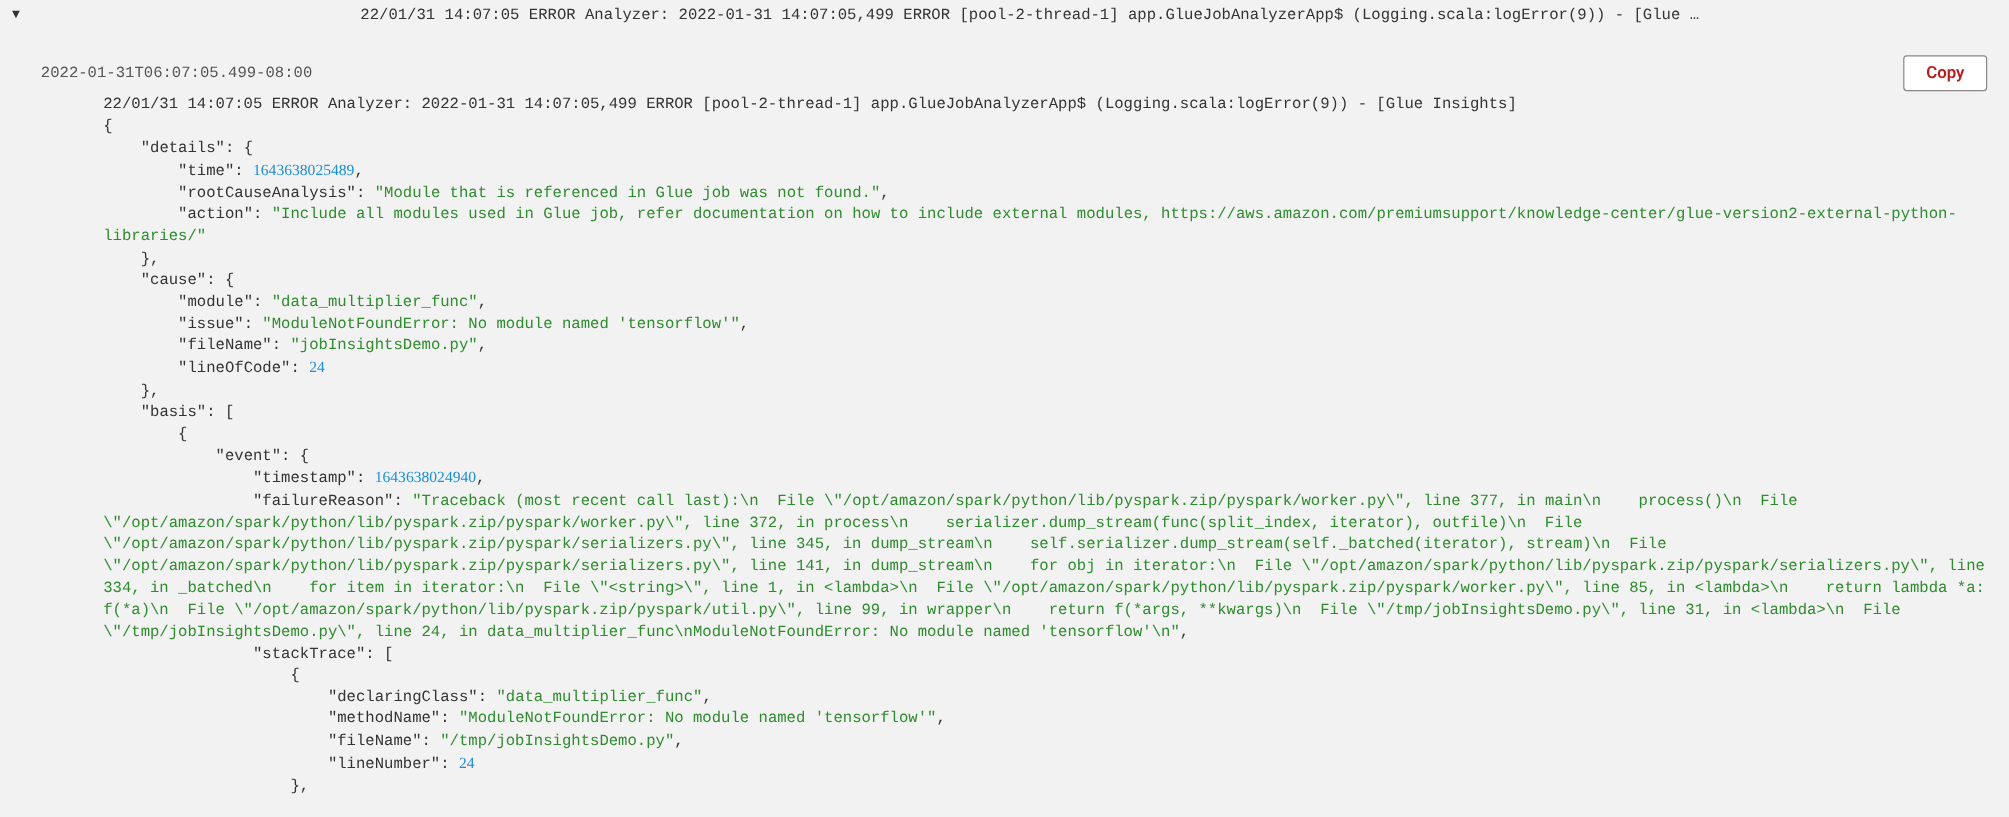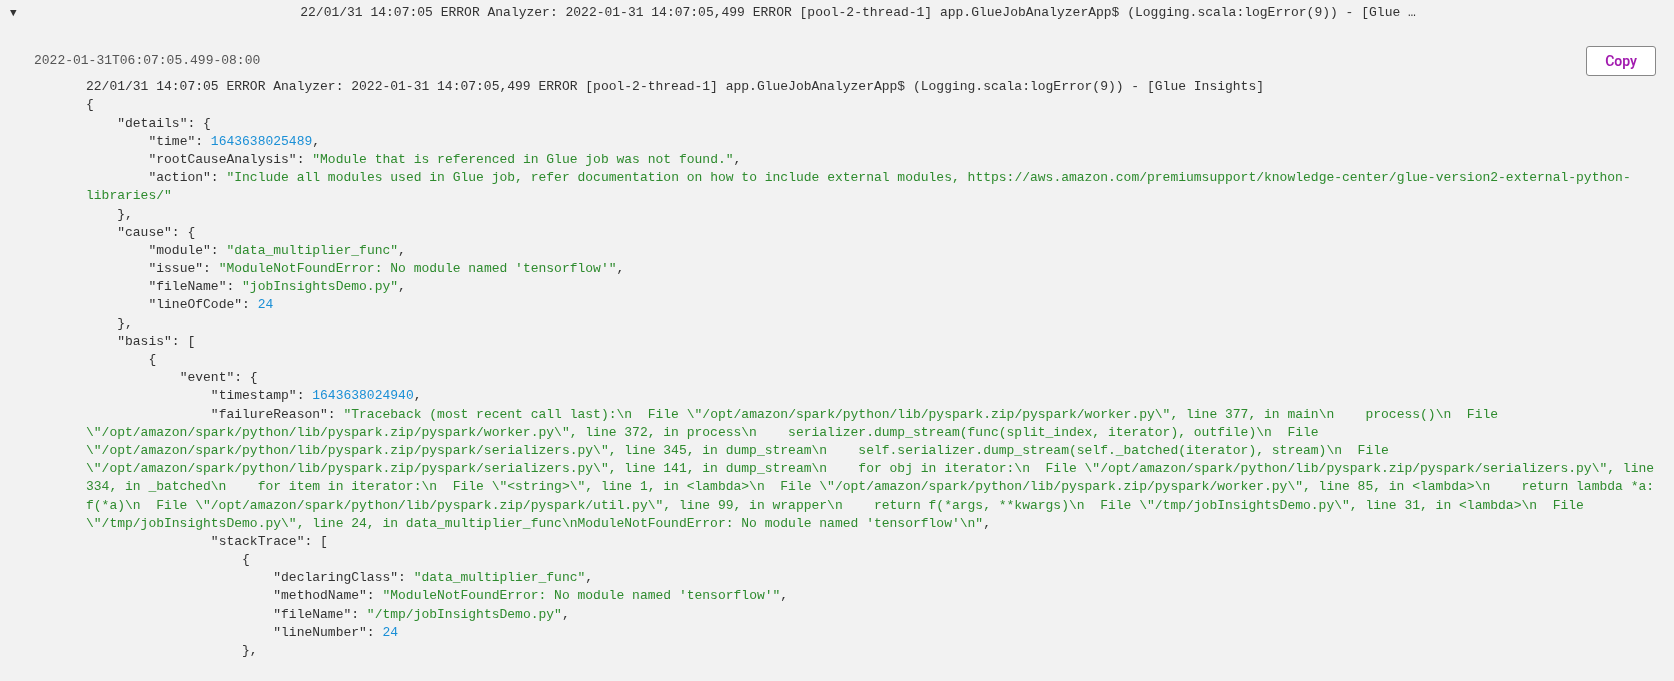--- a/index.html
+++ b/index.html
@@ -53,35 +53,36 @@
       right: 18px;
       top: 46px;
       background: #fff;
       border: 1px solid #888;
       border-radius: 3px;
       padding: 6px 18px;
       font-family: -apple-system, BlinkMacSystemFont, "Segoe UI", Roboto, sans-serif;
       font-size: 14px;
       font-weight: 600;
       cursor: pointer;
-      color: #a21caf;
+      color: #b91c1c;
     }
     .log-line {
       color: #333;
       white-space: pre-wrap;
       word-break: break-all;
     }
     .json-key {
       color: #333;
     }
     .json-string {
       color: #2e8b2e;
     }
     .json-number {
       color: #1a8fd6;
+      font-family: Liberation Serif, serif;
     }
     .json-punct {
       color: #333;
     }
     .log-body {
       white-space: pre-wrap;
       word-break: break-word;
     }
   </style>
 </head>

